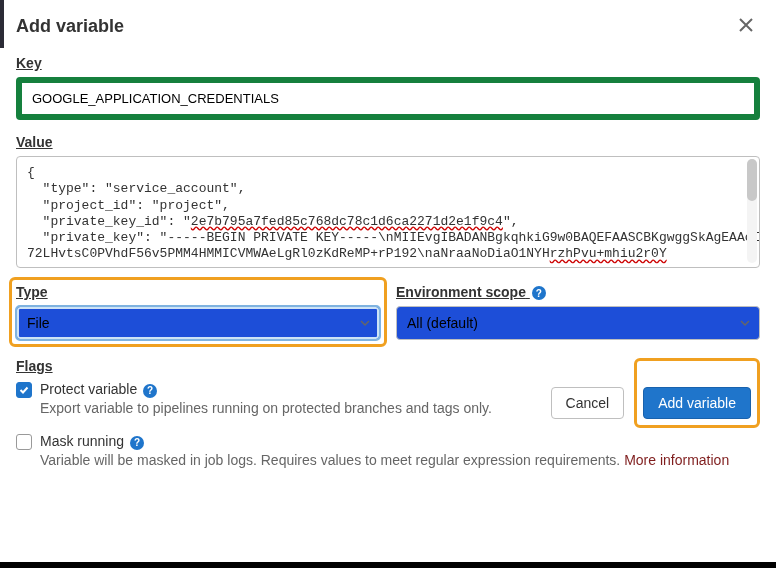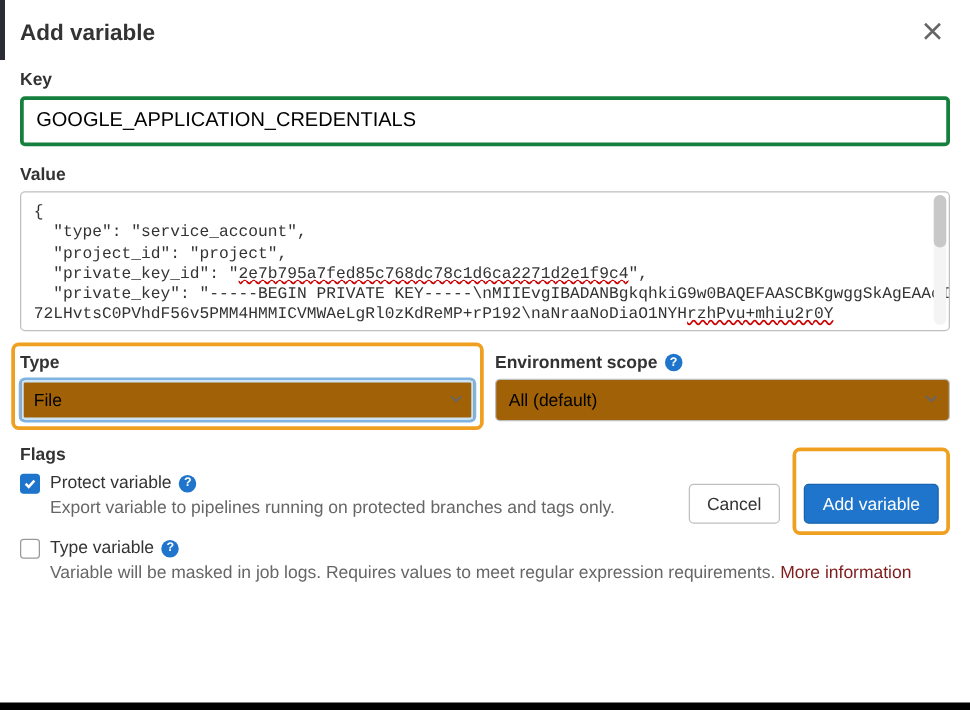--- a/index.html
+++ b/index.html
@@ -37,26 +37,27 @@
     color: #666;
     font-size: 18px;
     line-height: 1;
     padding: 0;
   }
   .label {
     font-weight: 600;
     font-size: 14px;
     margin-bottom: 6px;
     display: block;
+    text-decoration: underline;
   }
   .input-text {
     width: 100%;
     padding: 8px 10px;
-    font-size: 16px;
-    border: 3px solid #15803d;
+    font-size: 13px;
+    border: 6px solid #15803d;
     border-radius: 4px;
     font-family: inherit;
   }
   .textarea-wrap {
     position: relative;
     border: 1px solid #bfbfbf;
     border-radius: 4px;
     padding: 8px 10px;
     height: 112px;
     overflow: hidden;
@@ -94,21 +95,21 @@
   .col { flex: 1; }
   .select-wrap {
     position: relative;
   }
   .select {
     width: 100%;
     padding: 8px 30px 8px 10px;
     font-size: 14px;
     border: 1px solid #bfbfbf;
     border-radius: 4px;
-    background: #a16207;
+    background: #1d4ed8;
     text-align: left;
     cursor: pointer;
   }
   .highlight-box {
     border: 3px solid #f0a020;
     border-radius: 6px;
     padding: 4px;
     margin: -7px;
   }
   .select.focused {
@@ -292,21 +293,21 @@
         <div class="flag-desc">Export variable to pipelines running on protected branches and tags only.</div>
       </div>
     </div>
 
     <div style="height:10px"></div>
 
     <div class="flag-row">
       <span class="checkbox"></span>
       <div class="flag-body">
         <span class="flag-label">
-          <span>Type variable</span>
+          <span>Mask running</span>
           <span class="help-icon">?</span>
         </span>
         <div class="flag-desc">
           <span>Variable will be masked in job logs. Requires values to meet regular expression requirements. </span><a href="#">More information</a>
         </div>
       </div>
     </div>
   </div>
 
   <div class="footer">

